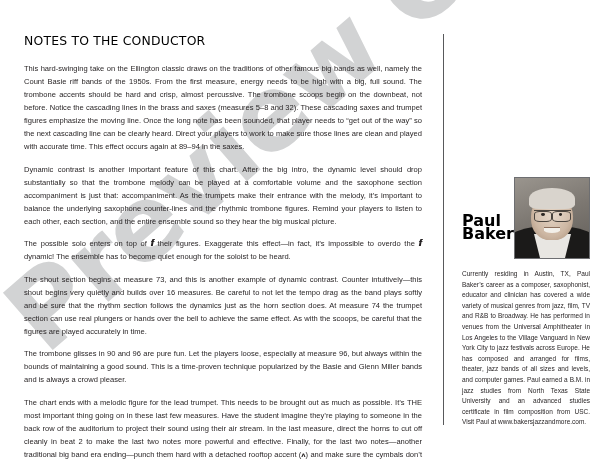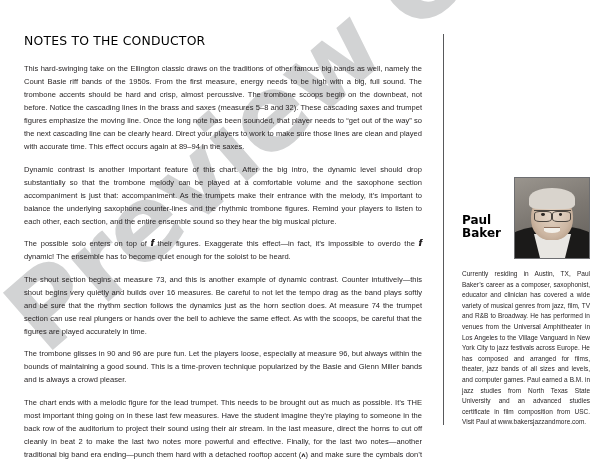--- a/index.html
+++ b/index.html
@@ -208,21 +208,21 @@
     background: #f2efe9;
     border-radius: 0 0 50% 50%;
     box-shadow: 0 -1px 0 #8c6f5c;
   }
 
   #bio-name {
     position: absolute;
     left: 0;
     top: 181px;
     font-family: "DejaVu Sans", sans-serif;
-    font-size: 12px;
+    font-size: 16px;
     font-weight: 700;
     line-height: 13.2px;
     color: #000000;
     white-space: pre-line;
   }
 
   #bio-text {
     position: absolute;
     left: 0;
     top: 236px;

